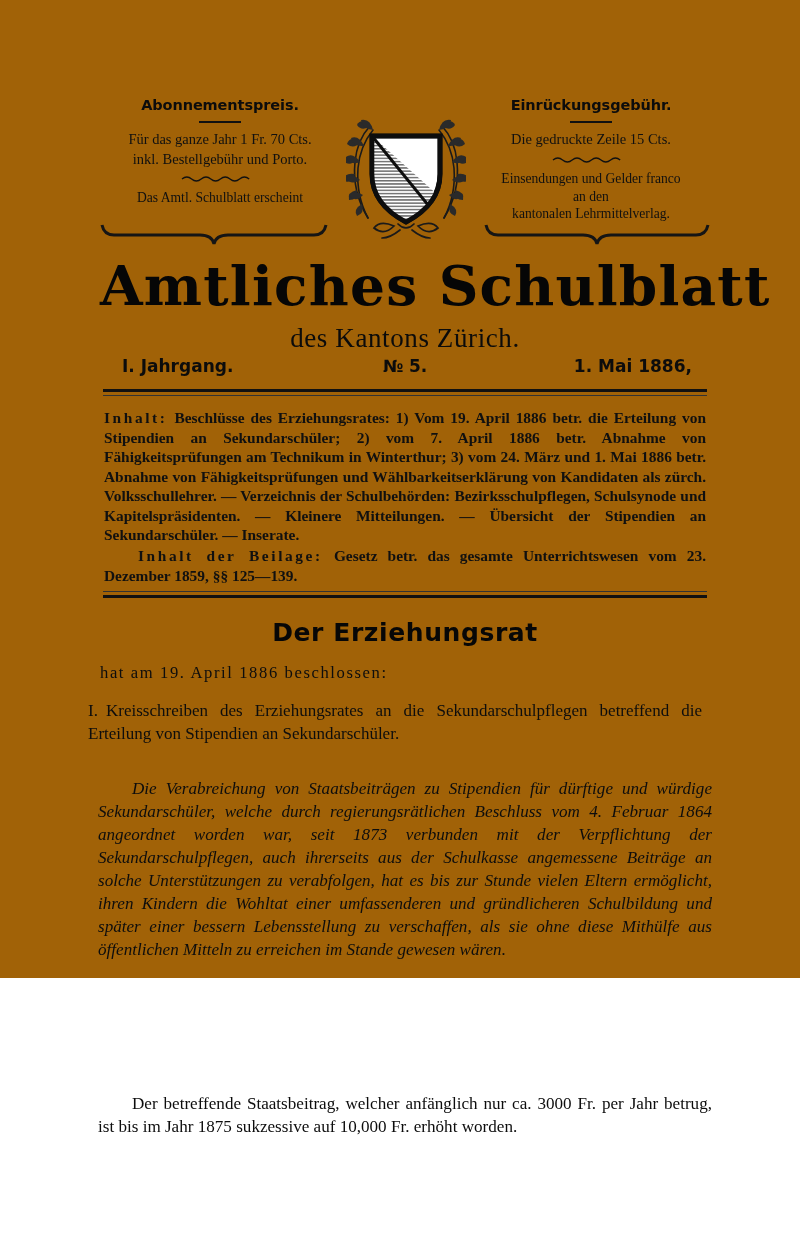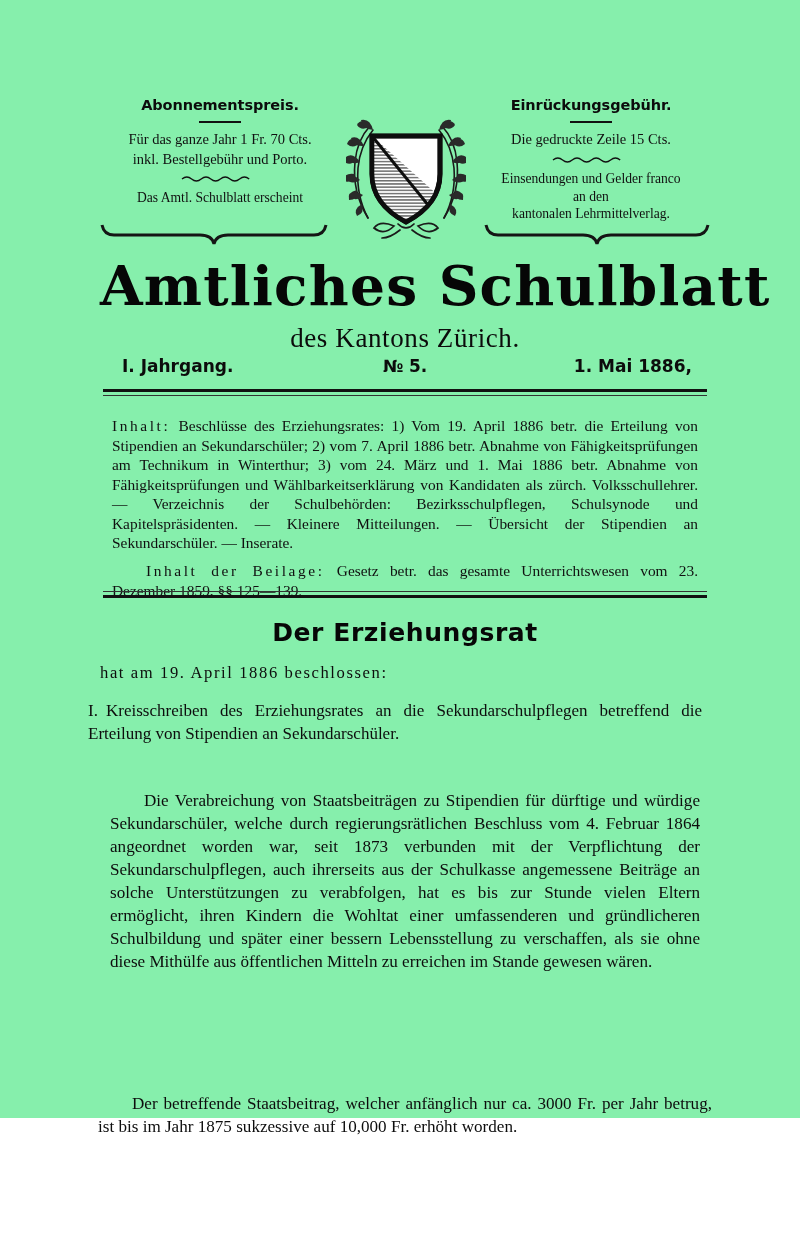--- a/index.html
+++ b/index.html
@@ -13,22 +13,22 @@
     position: relative;
     font-family: "Liberation Serif", "DejaVu Serif", serif;
     color: #111111;
     overflow: hidden;
   }
 
   .page {
     position: absolute;
     left: 0; top: 0;
     width: 800px;
-    height: 1118px;
-    background: #86efac;
+    height: 978px;
+    background: #a16207;
   }
 
   
   .masthead-top {
     position: absolute;
     left: 100px;
     top: 98px;
     width: 610px;
     height: 150px;
     display: flex;
@@ -158,21 +158,21 @@
     position: absolute;
     left: 104px;
     top: 408px;
     width: 602px;
     font-size: 15.4px;
     line-height: 1.27;
     text-align: justify;
     color: #101010;
     hyphens: none;
   }
-  .contents p { margin: 8px; }
+  .contents p { margin: 0; font-weight: bold; }
   .contents p + p { margin-top: 1px; }
   .spaced {
     letter-spacing: 2.6px;
     padding-right: 1px;
   }
 
   
   .article-title {
     position: absolute;
     left: 100px;
@@ -213,21 +213,21 @@
   .body-text {
     position: absolute;
     left: 98px;
     top: 778px;
     width: 614px;
     font-size: 17.1px;
     line-height: 1.345;
     color: #0d0d0d;
     text-align: justify;
   }
-  .body-text p { margin: 12px; text-indent: 34px; }
+  .body-text p { margin: 0; text-indent: 34px; font-style: italic; }
 
   .body-text2 {
     position: absolute;
     left: 98px;
     top: 1046px;
     width: 614px;
     font-size: 17.1px;
     line-height: 1.345;
     color: #0d0d0d;
     text-align: justify;

